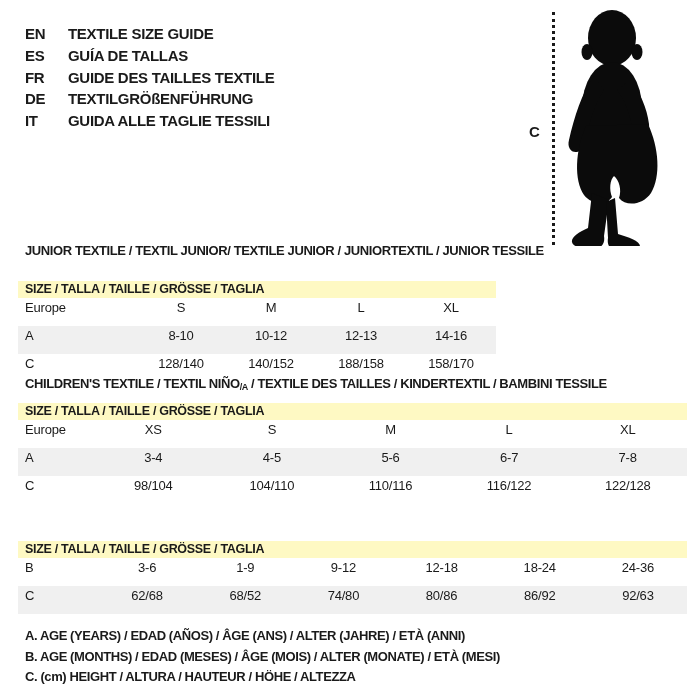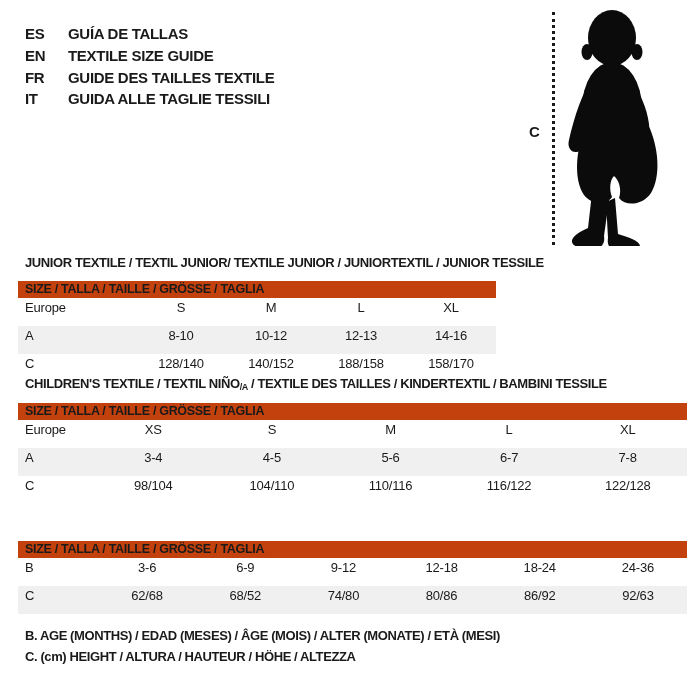--- a/index.html
+++ b/index.html
@@ -25,55 +25,59 @@
   .tbl-title { position:absolute; left:25px; font-size:13px; font-weight:700;
     letter-spacing:-0.4px; line-height:20px; white-space:nowrap; }
   .tbl-title.wrap { white-space:normal; width:620px; }
   .sub { font-size:9px; vertical-align:-2px; }
 
   
   .tbl { position:absolute; left:18px; }
   .t1 { top:281px; width:478px; }
   .t2 { top:403px; width:669px; }
   .t3 { top:541px; width:669px; }
-  .tbl-header { height:17px; line-height:17px; background:#c2410c; font-size:12.5px;
+  .tbl-header { height:17px; line-height:17px; background:#fef9c3; font-size:12.5px;
     font-weight:700; letter-spacing:-0.3px; padding-left:7px; }
   .row { display:grid; height:28px; line-height:20px; font-size:13px; letter-spacing:-0.2px; }
   .t1 .row { grid-template-columns:118px repeat(4,1fr); }
   .t2 .row { grid-template-columns:76px repeat(5,1fr); }
   .t3 .row { grid-template-columns:80px repeat(6,1fr); }
   .row.shaded { background:#f0f0f0; }
   .cell { text-align:center; overflow:hidden; }
   .cell.lbl { text-align:left; padding-left:7px; }
-  .sec1-title { top:253px; }
+  .sec1-title { top:241px; }
   .sec2-title { top:374px; }
   .sec3-title { top:491px; }
 
   
   .notes { position:absolute; left:25px; top:626px; }
   .note-line { font-size:13px; font-weight:700; letter-spacing:-0.4px; line-height:20.6px;
     white-space:nowrap; }
 </style>
 </head>
 <body>
 
 <div class="page">
 
   <div class="lang-block">
     <div class="lang-row">
+      <span class="lang-code">EN</span>
+      <span class="lang-label">TEXTILE SIZE GUIDE</span>
+    </div>
+    <div class="lang-row">
       <span class="lang-code">ES</span>
       <span class="lang-label">GUÍA DE TALLAS</span>
     </div>
     <div class="lang-row">
-      <span class="lang-code">EN</span>
-      <span class="lang-label">TEXTILE SIZE GUIDE</span>
+      <span class="lang-code">FR</span>
+      <span class="lang-label">GUIDE DES TAILLES TEXTILE</span>
     </div>
     <div class="lang-row">
-      <span class="lang-code">FR</span>
-      <span class="lang-label">GUIDE DES TAILLES TEXTILE</span>
+      <span class="lang-code">DE</span>
+      <span class="lang-label">TEXTILGRÖßENFÜHRUNG</span>
     </div>
     <div class="lang-row">
       <span class="lang-code">IT</span>
       <span class="lang-label">GUIDA ALLE TAGLIE TESSILI</span>
     </div>
   </div>
 
   <div class="measure-line"></div>
   <div class="measure-label">C</div>
   <svg class="baby-svg" viewBox="0 0 100 238" width="100" height="238">
@@ -143,35 +147,36 @@
       <span class="cell">116/122</span>
       <span class="cell">122/128</span>
     </div>
   </div>
 
   <div class="tbl t3">
     <div class="tbl-header">SIZE / TALLA / TAILLE / GRÖSSE / TAGLIA</div>
     <div class="row">
       <span class="cell lbl">B</span>
       <span class="cell">3-6</span>
-      <span class="cell">6-9</span>
+      <span class="cell">1-9</span>
       <span class="cell">9-12</span>
       <span class="cell">12-18</span>
       <span class="cell">18-24</span>
       <span class="cell">24-36</span>
     </div>
     <div class="row shaded">
       <span class="cell lbl">C</span>
       <span class="cell">62/68</span>
       <span class="cell">68/52</span>
       <span class="cell">74/80</span>
       <span class="cell">80/86</span>
       <span class="cell">86/92</span>
       <span class="cell">92/63</span>
     </div>
   </div>
 
   <div class="notes">
+    <div class="note-line">A. AGE (YEARS) / EDAD (AÑOS) / ÂGE (ANS) / ALTER (JAHRE) / ETÀ (ANNI)</div>
     <div class="note-line">B. AGE (MONTHS) / EDAD (MESES) / ÂGE (MOIS) / ALTER (MONATE) / ETÀ (MESI)</div>
     <div class="note-line">C. (cm) HEIGHT / ALTURA / HAUTEUR / HÖHE / ALTEZZA</div>
   </div>
 
 </div>
 
 </body></html>

